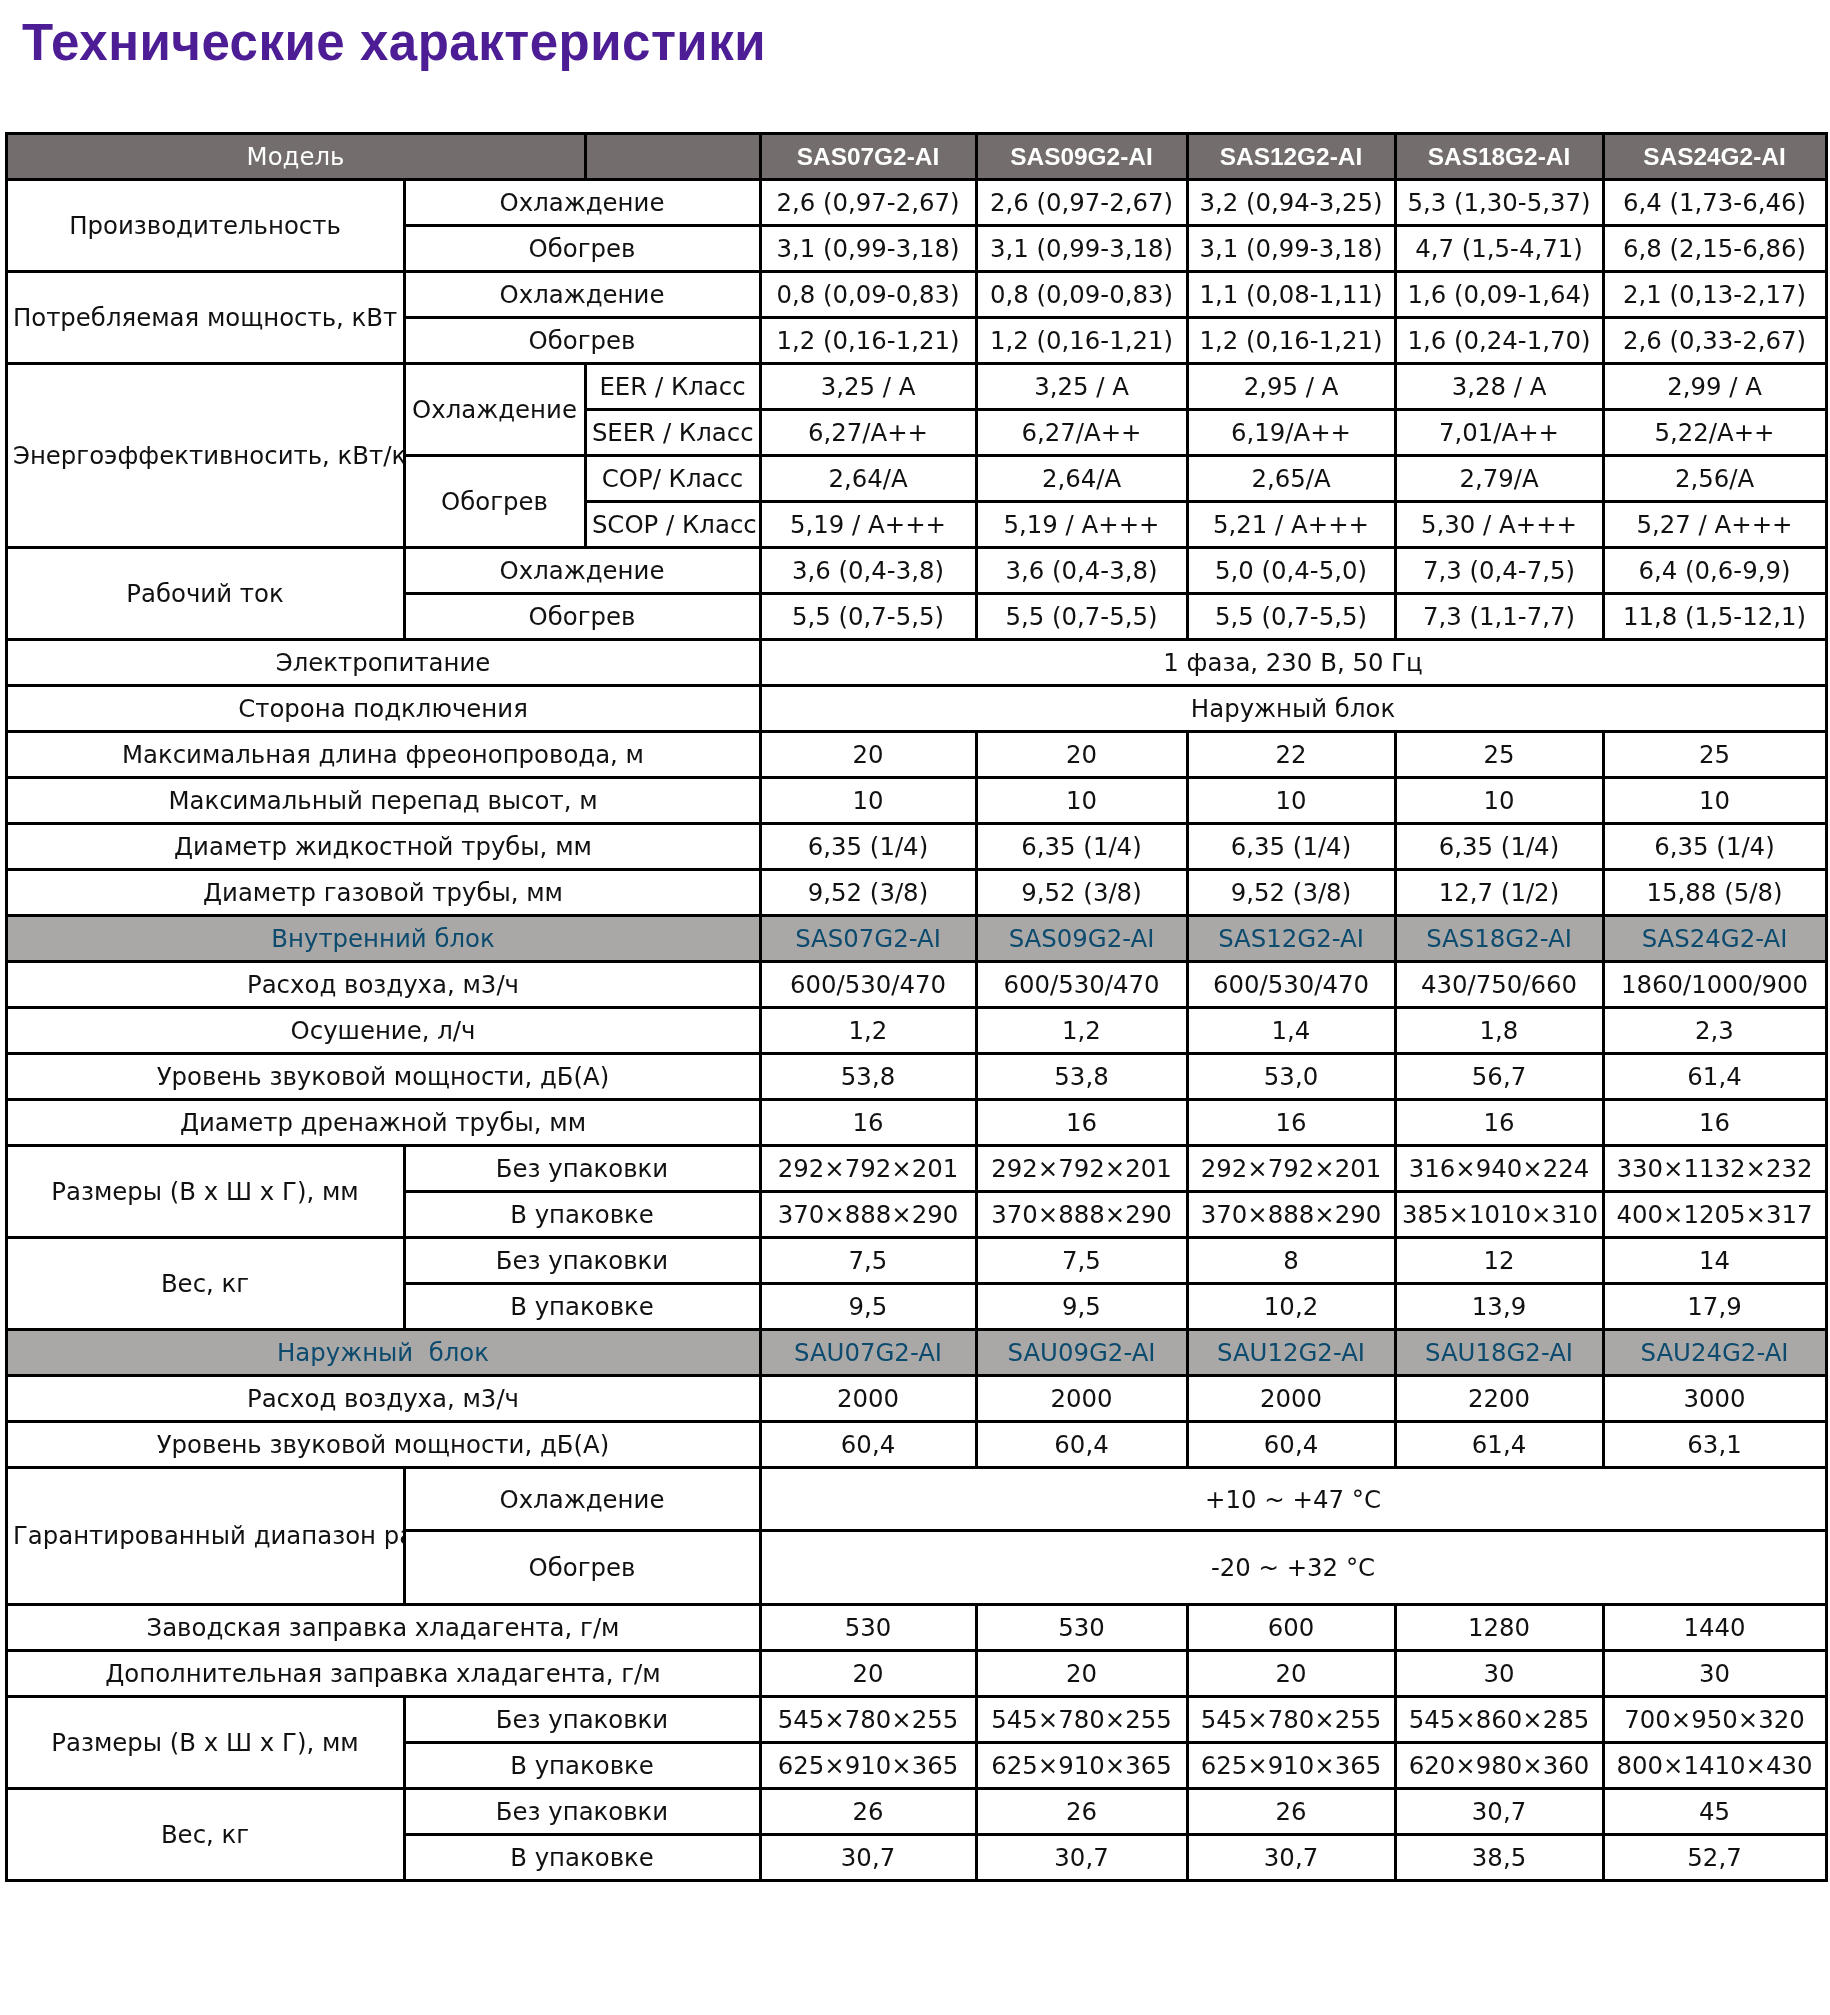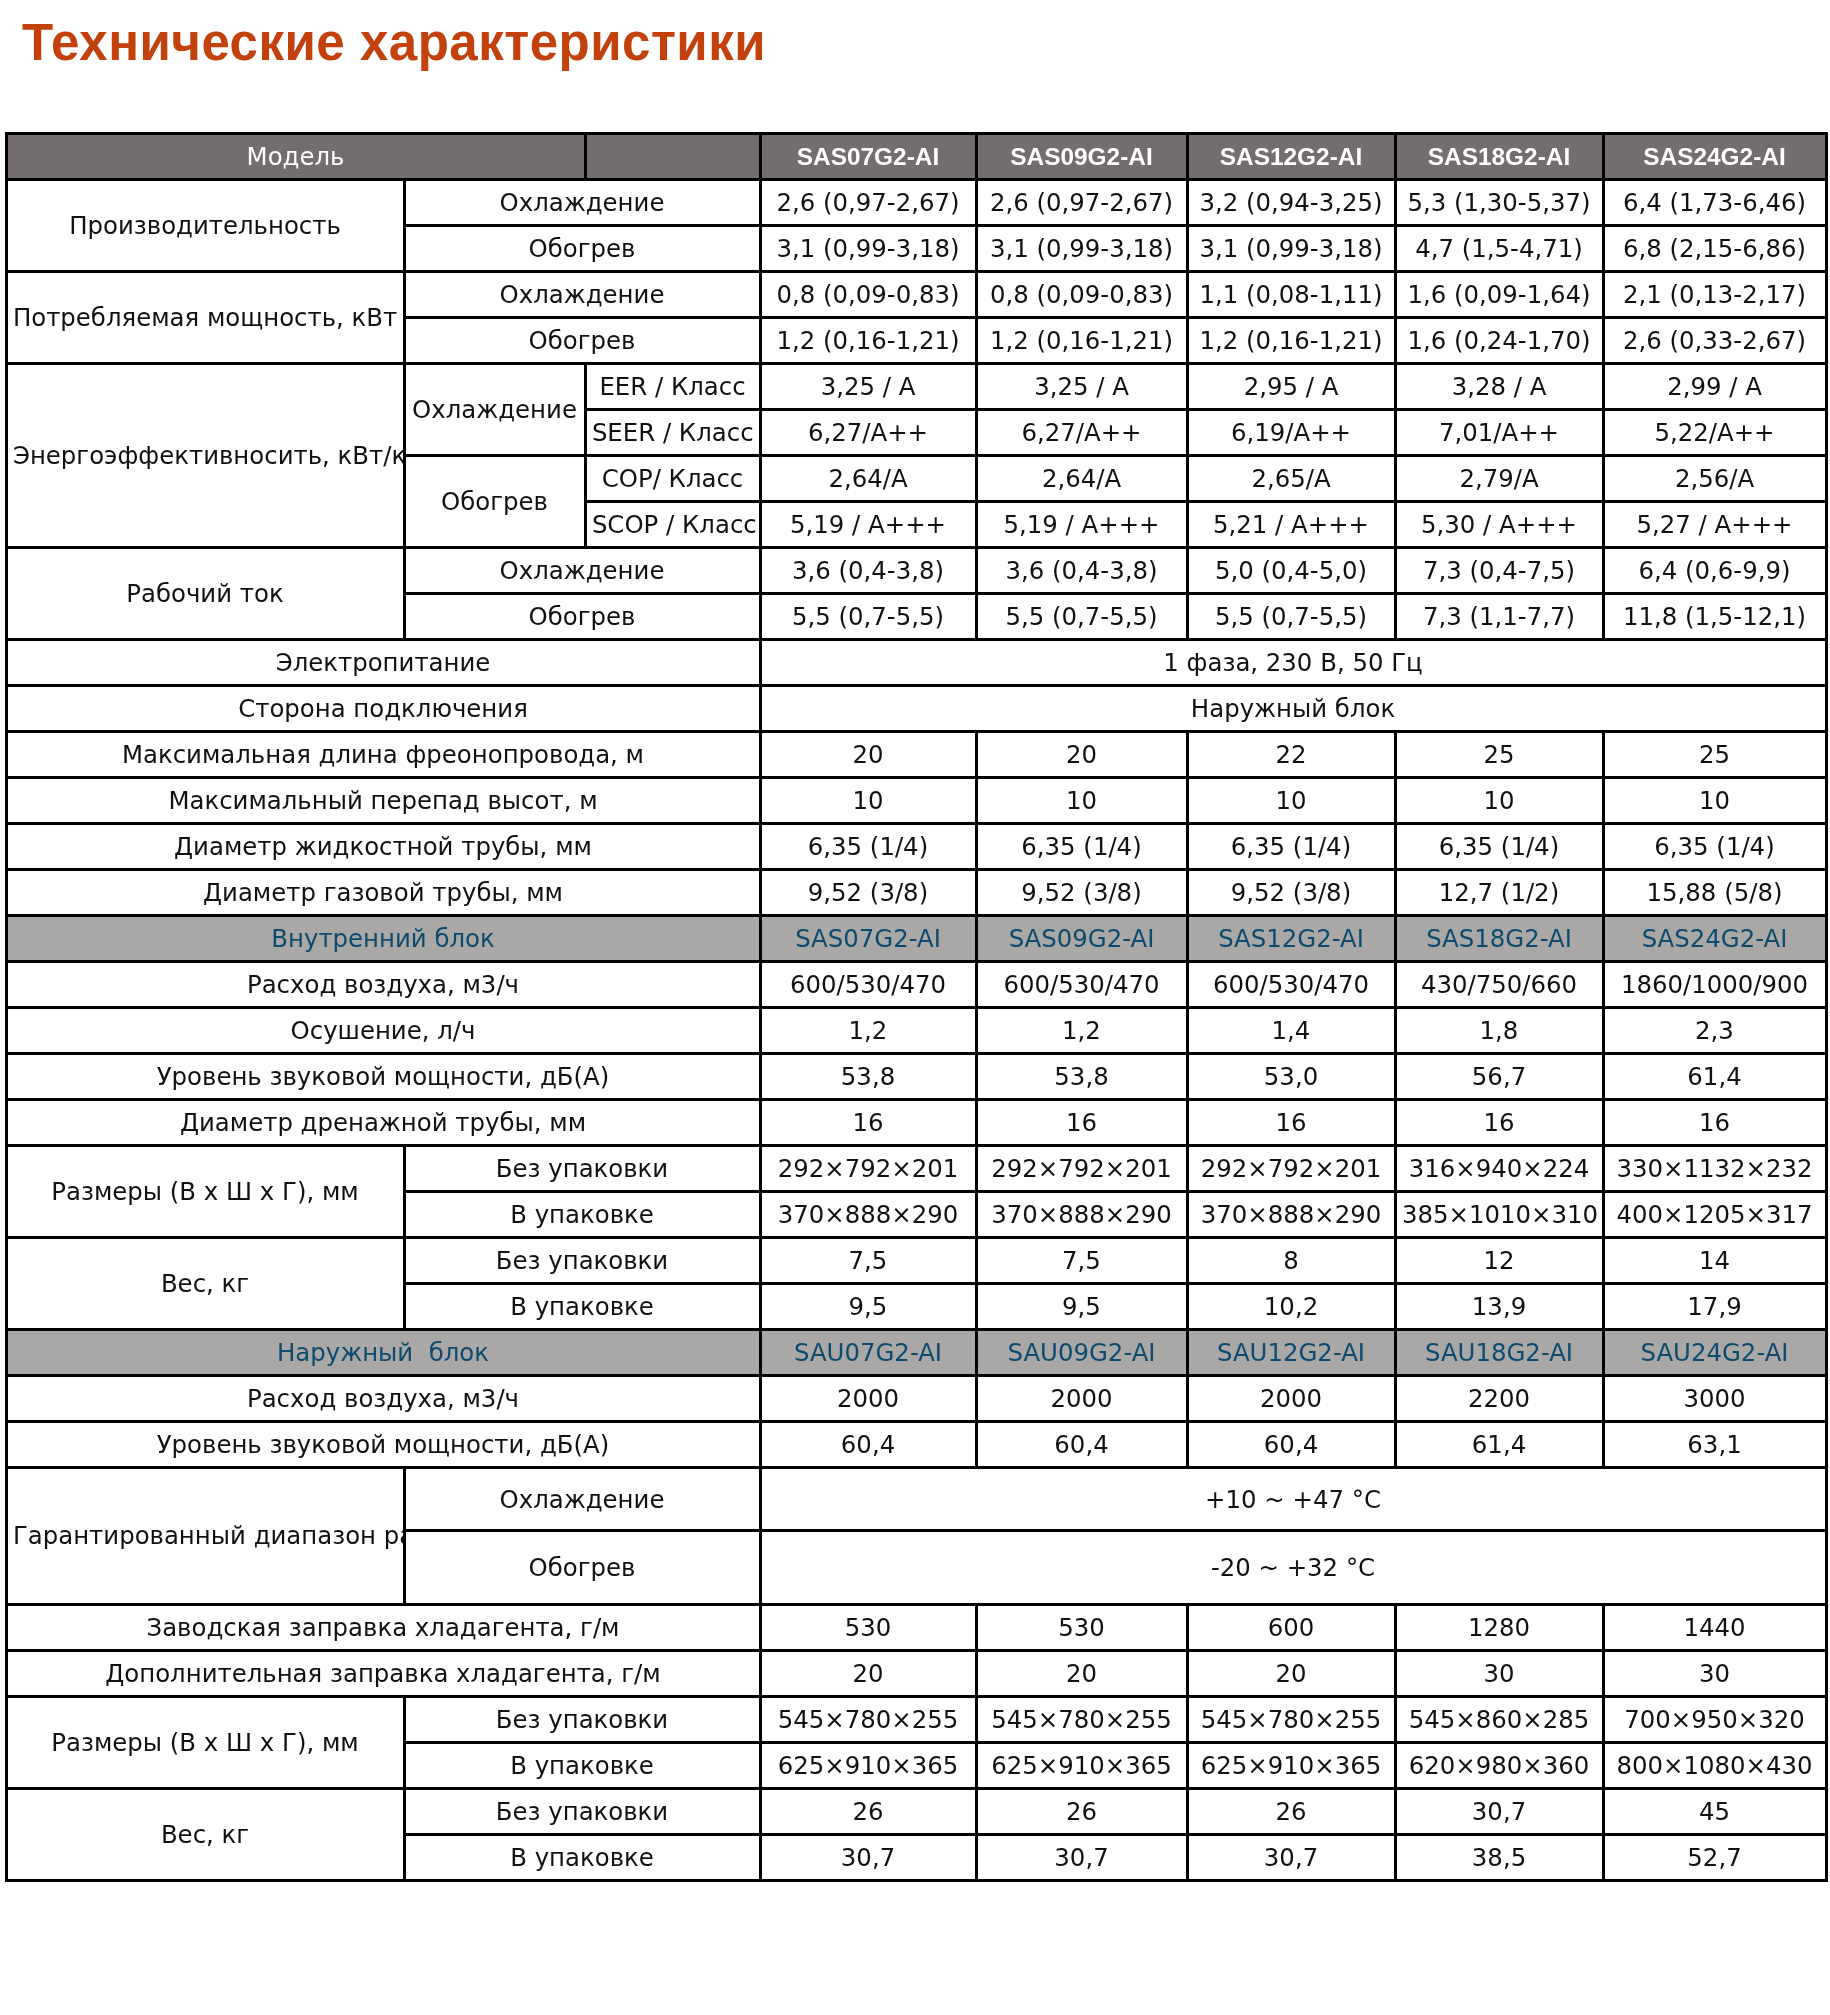--- a/index.html
+++ b/index.html
@@ -1,17 +1,17 @@
 <!DOCTYPE html>
 <html style="font-size:14.5px"><head>
 <meta charset="utf-8">
 <style>
   html, body { margin:0; padding:0; background:#ffffff; }
   body { width:1831px; height:2015px; position:relative; font-family:"Liberation Sans", "DejaVu Sans", sans-serif; color:#111; }
-  .title { position:absolute; left:22px; top:12.7px; font-size:51px; font-weight:bold; color:#c2410c; letter-spacing:0.5px; font-family:"Liberation Sans", sans-serif; }
+  .title { position:absolute; left:22px; top:12.7px; font-size:51px; font-weight:bold; color:#4c1d95; letter-spacing:0.5px; font-family:"Liberation Sans", sans-serif; }
   table.spec { position:absolute; left:4.5px; top:132px; width:1820px; border-collapse:collapse; table-layout:fixed; font-family:"DejaVu Sans", "Liberation Sans", sans-serif; font-size:24.4px; }
   table.spec td { border:3.6px solid #000; height:43px; padding:0 5.4px; vertical-align:middle; white-space:nowrap; overflow:hidden; }
   table.spec td.val { text-align:center; }
   table.spec td.lbl { text-align:center; }
   tr.hdr-dark td { background:#736d6d; color:#fff; height:43px; }
   tr.hdr-dark td.val { font-weight:bold; font-family:"Liberation Sans", sans-serif; }
   tr.hdr-light td { background:#aaa8a7; color:#0c4a6e; height:43px; }
   td.wrap { white-space:normal; line-height:1.45; }
   tr.tall td { height:60px; }
 </style>
@@ -307,21 +307,21 @@
     <td class="val">545×780×255</td>
     <td class="val">545×860×285</td>
     <td class="val">700×950×320</td>
   </tr>
   <tr>
     <td class="lbl" colspan="2">В упаковке</td>
     <td class="val">625×910×365</td>
     <td class="val">625×910×365</td>
     <td class="val">625×910×365</td>
     <td class="val">620×980×360</td>
-    <td class="val">800×1080×430</td>
+    <td class="val">800×1410×430</td>
   </tr>
   <tr>
     <td class="lbl" rowspan="2">Вес, кг</td>
     <td class="lbl" colspan="2">Без упаковки</td>
     <td class="val">26</td>
     <td class="val">26</td>
     <td class="val">26</td>
     <td class="val">30,7</td>
     <td class="val">45</td>
   </tr>

